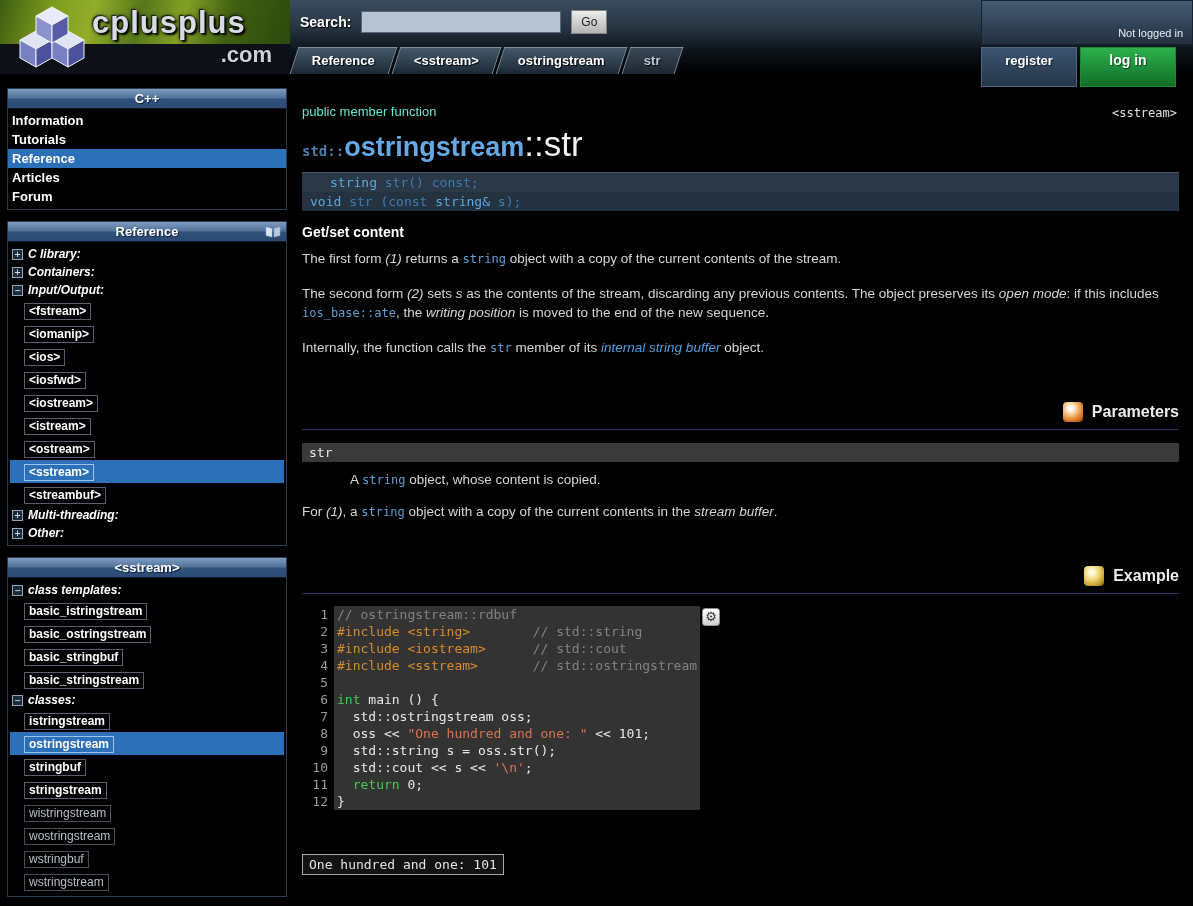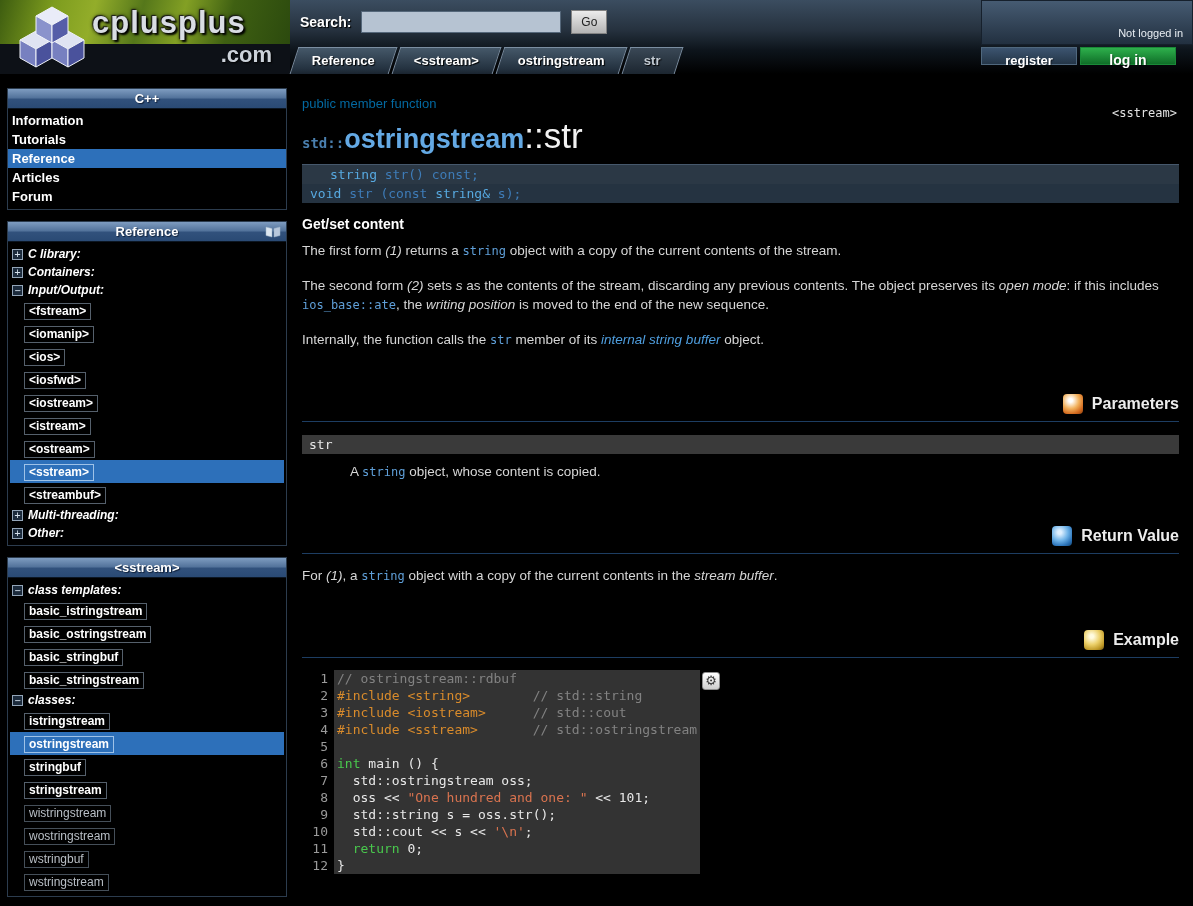--- a/index.html
+++ b/index.html
@@ -24,21 +24,21 @@
   #search-area { position: absolute; left: 300px; top: 10px; display: flex; align-items: center; gap: 10px; }
   #search-label { color: #fff; font-weight: bold; font-size: 14px; text-shadow: 1px 1px 1px #000; }
   #search-input { width: 200px; height: 22px; background: #b6c3d2; border: 1px solid #55импо; }
   #search-input { border: 1px solid #55677a; font-size: 13px; padding: 0 4px; }
   #go-btn { height: 24px; padding: 0 9px; font-size: 12px; color: #222;
     background: linear-gradient(#ececec, #b4b4b4); border: 1px solid #828282; cursor: pointer; }
   #user-panel { position: absolute; right: 0; top: 0; width: 212px; height: 45px;
     background: linear-gradient(#465b72, #223040); border: 1px solid #16202c; }
   #not-logged { position: absolute; right: 9px; bottom: 5px; color: #e9eef3; font-size: 11px; }
   #user-buttons { position: absolute; right: 17px; top: 47px; display: flex; gap: 3px; }
-  .user-btn { width: 96px; height: 18px; text-align: center; line-height: 25px;
+  .user-btn { width: 96px; height: 40px; text-align: center; line-height: 25px;
     font-size: 13px; font-weight: bold; color: #fff; cursor: pointer; text-shadow: 1px 1px 1px #0008; }
   #register-btn { background: linear-gradient(#3c5470, #243648); border: 1px solid #50687e; }
   #login-btn { background: linear-gradient(#2eb04c, #0f6e28); border: 1px solid #1a8a38; font-size: 14px; }
   #tabs { position: absolute; left: 294px; top: 47px; height: 27px; display: flex; }
   .tab { position: relative; padding: 0 17px; line-height: 26px; font-size: 13px; font-weight: bold;
     color: #fff; transform: skewX(-18deg);
     background: linear-gradient(#455869, #243240 80%, #1a242f);
     border: 1px solid #7b8ea1; border-bottom: none; margin-right: 3px; cursor: pointer; }
   .tab > .tab-label { display: inline-block; transform: skewX(18deg); text-shadow: 1px 1px 1px #000; }
   .tab.muted { color: #c2cad2; background: linear-gradient(#39гали, #1a242f); }
@@ -63,21 +63,21 @@
     font-family: "DejaVu Sans Mono", monospace; }
   .group-label { font-size: 12px; font-weight: bold; font-style: italic; color: #fff; cursor: pointer; }
   .tree-item-row { padding: 2px 0 2px 14px; }
   .tree-item-row.sel { background: #2d70ba; }
   .tree-item { display: inline-block; border: 1px solid #55606c; padding: 0 4px; font-size: 12px;
     font-weight: bold; color: #fff; line-height: 15px; cursor: pointer; }
   .tree-item.dim { color: #b9bfc6; font-weight: normal; border-color: #454f59; }
   .tree-item-row.sel .tree-item { border-color: #9ec2e8; }
   
   #main { flex: 1; position: relative; padding: 0 14px 0 15px; color: #d6d6d6; min-width: 0; }
-  #kicker { font-size: 13px; color: #0369a1; margin-top: 8px; }
+  #kicker { font-size: 13px; color: #5eead4; margin-top: 16px; }
   #header-link { position: absolute; right: 16px; top: 18px; cursor: pointer;
     font-family: "DejaVu Sans Mono", monospace; font-size: 12px; color: #e2e2e2; }
   #title { margin-top: 5px; }
   #title .pre { font-size: 14px; font-weight: bold; color: #4a7fae; font-family: "DejaVu Sans Mono", monospace; }
   #title .name { font-size: 27px; font-weight: bold; color: #64a9e4; }
   #title .mem { font-size: 35px; font-weight: normal; color: #f2f2f2; }
   #decl { margin-top: 8px; border-top: 1px solid #46586c; }
   .decl-line { font-family: "DejaVu Sans Mono", monospace; font-size: 13px; padding: 2px 8px; white-space: pre; }
   .decl-line.even { background: #2b3845; padding-left: 28px; }
   .decl-line.odd { background: #253341; }
@@ -270,24 +270,20 @@
 
     <div class="sec-head">
       <span class="sec-icon icon-params"></span>
       <span class="sec-title">Parameters</span>
     </div>
     <div id="param-bar">
       <span>str</span>
     </div>
     <div id="param-desc" class="para"><span class="seg-pl">A </span><span class="seg-code">string</span><span class="seg-pl"> object, whose content is copied.</span></div>
 
-    <div class="sec-head">
-      <span class="sec-icon icon-return"></span>
-      <span class="sec-title">Return Value</span>
-    </div>
     <div id="return-desc" class="para"><span class="seg-pl">For </span><span class="seg-it">(1)</span><span class="seg-pl">, a </span><span class="seg-code">string</span><span class="seg-pl"> object with a copy of the current contents in the </span><span class="seg-it">stream buffer</span><span class="seg-pl">.</span></div>
 
     <div class="sec-head">
       <span class="sec-icon icon-example"></span>
       <span class="sec-title">Example</span>
     </div>
     <div id="code-wrap">
       <div id="code-rows">
           <div class="code-row">
             <span class="line-no">1</span>

